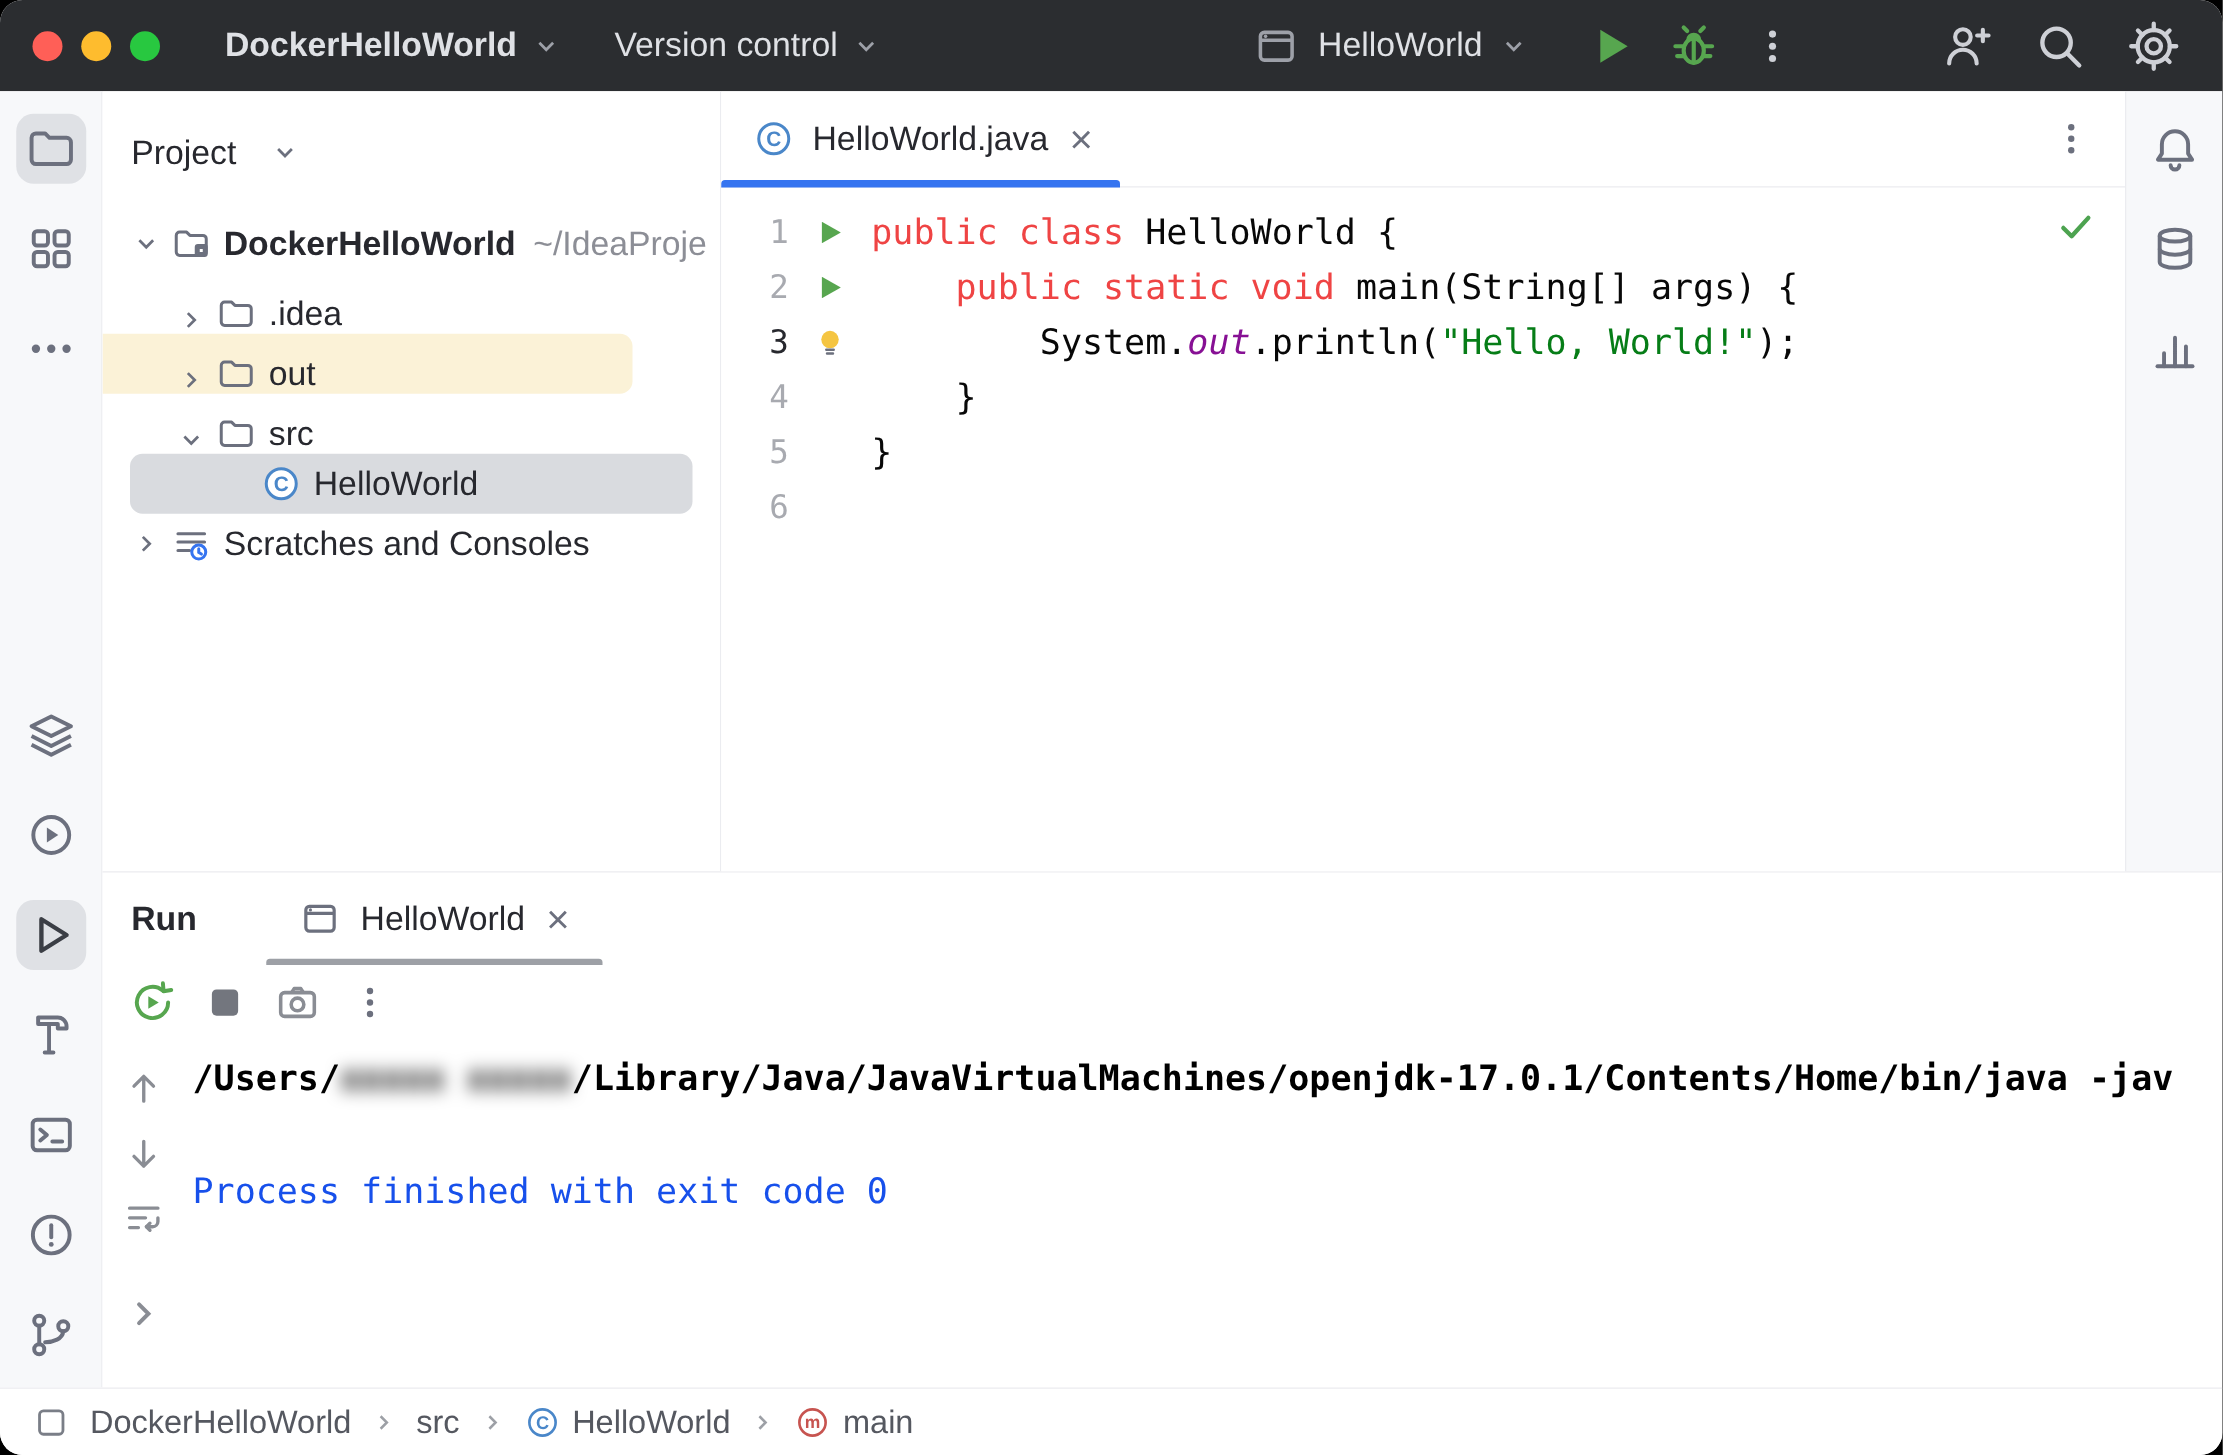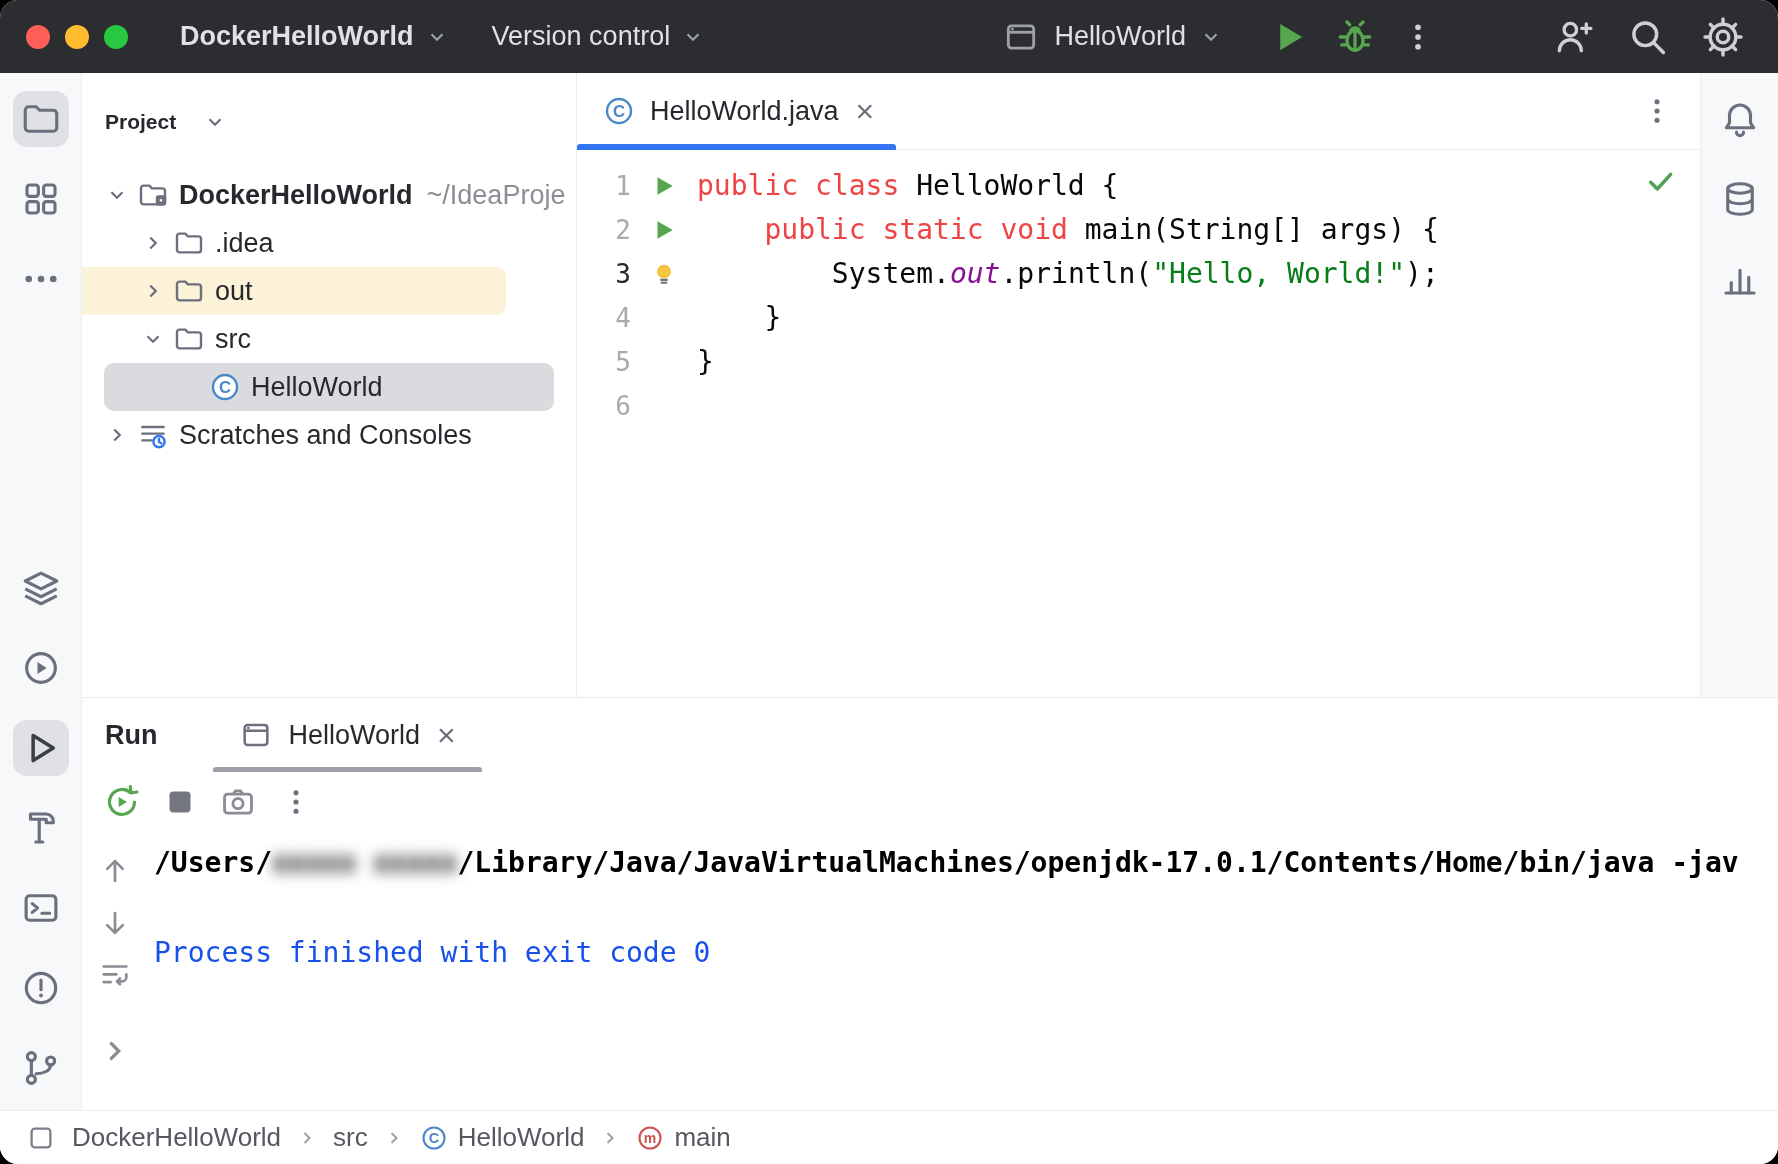--- a/index.html
+++ b/index.html
@@ -26,27 +26,27 @@
   .activity { flex:0 0 82px; background:#F7F8FA; border-right:1px solid #EBECF0; display:flex; flex-direction:column; align-items:center; padding:18px 0 14px; }
   .act-btn { width:56px; height:56px; border-radius:14px; display:flex; align-items:center; justify-content:center; margin-bottom:24px; }
   .act-btn:last-child { margin-bottom:0; }
   .act-btn.active { background:#DFE1E5; }
   .act-spacer { flex:1; }
   .content { flex:1; display:flex; flex-direction:column; min-width:0; }
   .upper { flex:0 0 624px; display:flex; min-width:0; }
 
   
   .project { flex:0 0 495px; border-right:1px solid #EBECF0; overflow:hidden; background:#fff; }
-  .pp-header { height:98px; display:flex; align-items:center; gap:28px; padding-left:23px; font-size:21px; font-weight:700; }
+  .pp-header { height:98px; display:flex; align-items:center; gap:28px; padding-left:23px; font-size:27px; font-weight:400; }
   .tree { font-size:27px; }
   .row { height:48px; display:flex; align-items:center; white-space:nowrap; overflow:hidden; }
   .row .chev { flex:0 0 30px; display:flex; justify-content:center; }
   .row .ticon { flex:0 0 34px; display:flex; justify-content:center; margin:0 9px 0 4px; }
   .ind0 { padding-left:20px; }
-  .ind1 { padding-left:56px; }
+  .ind1 { padding-left:56px;align-items:flex-end; }
   .ind1nc { padding-left:92px; }
   .row.selected { background:#D9DBDF; border-radius:10px; margin:0 22px; padding-left:100px; }
   .row.unversioned { background:#FBF2D7; margin-right:70px; border-radius:0 10px 10px 0; }
   .hint { color:#8C8E96; margin-left:14px; }
   .bold { font-weight:600; }
 
   
   .editor { flex:1; display:flex; flex-direction:column; min-width:0; position:relative; background:#fff; }
   .tabbar { flex:0 0 77px; border-bottom:1px solid #EBECF0; display:flex; align-items:center; }
   .tab { height:100%; display:flex; align-items:center; gap:15px; padding:0 22px 0 26px; position:relative; font-size:27px; }

